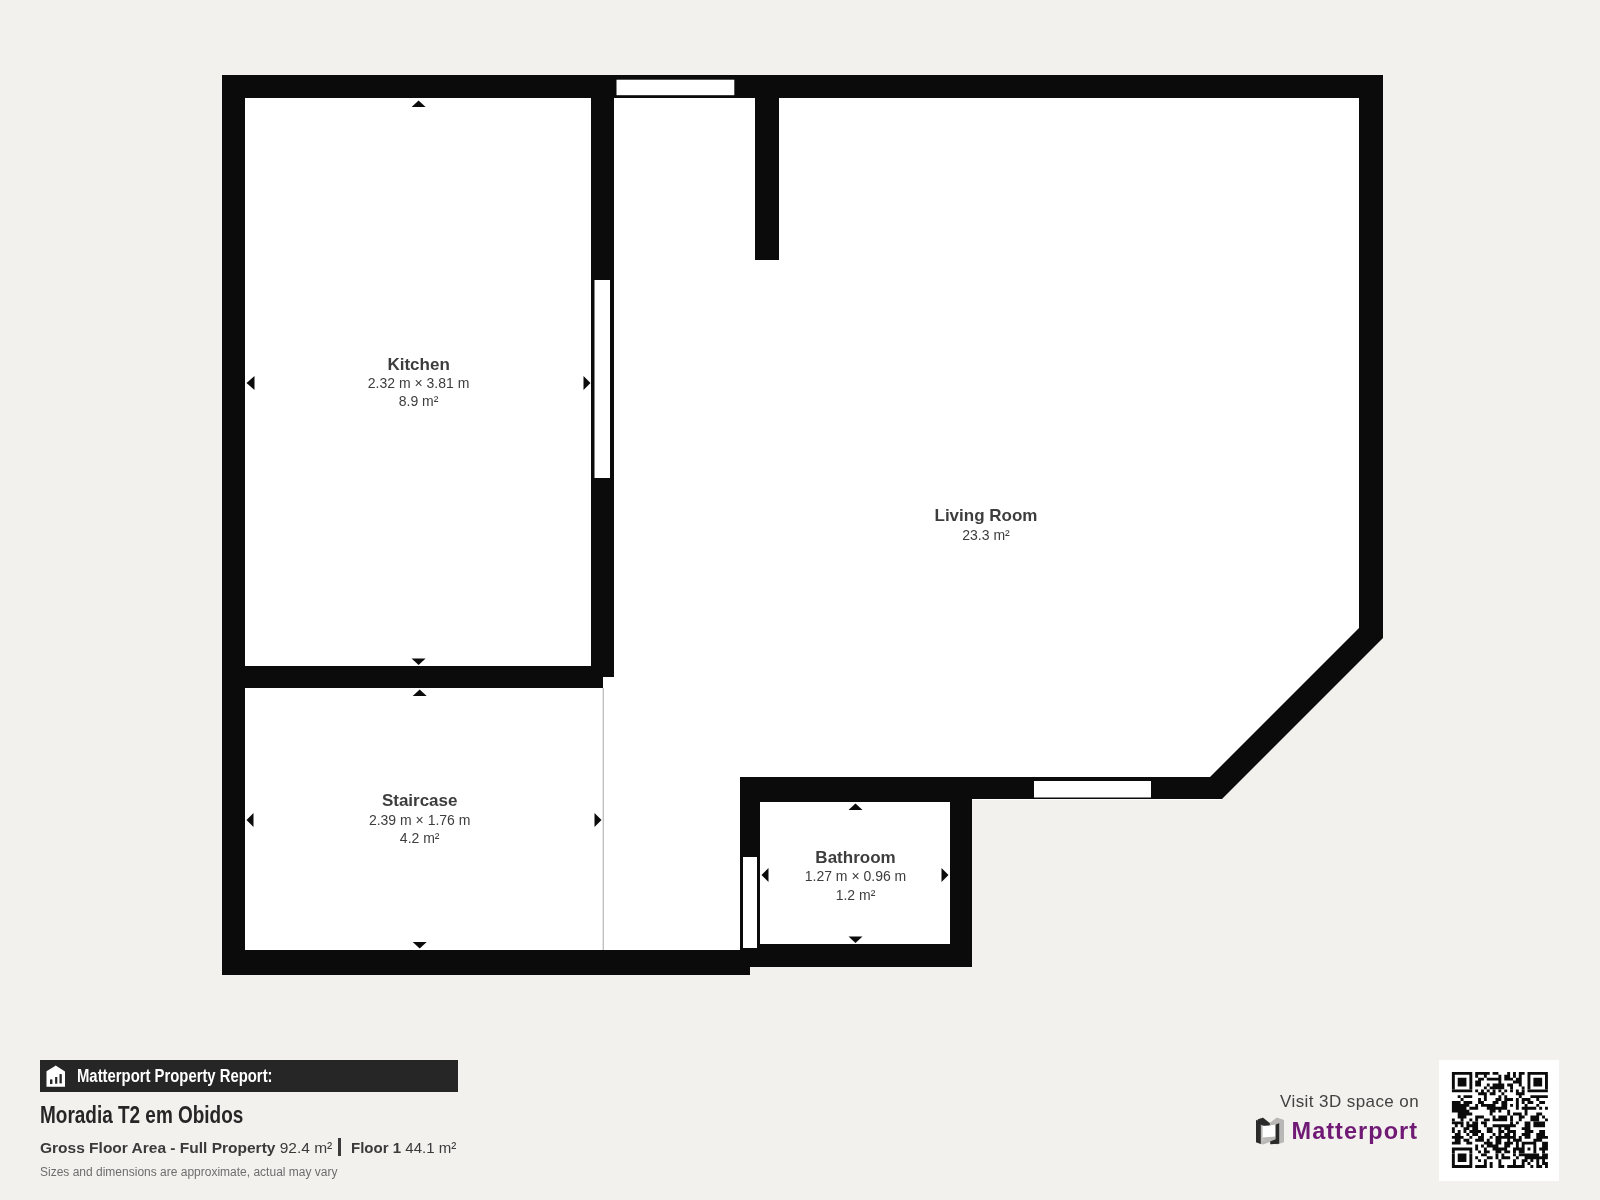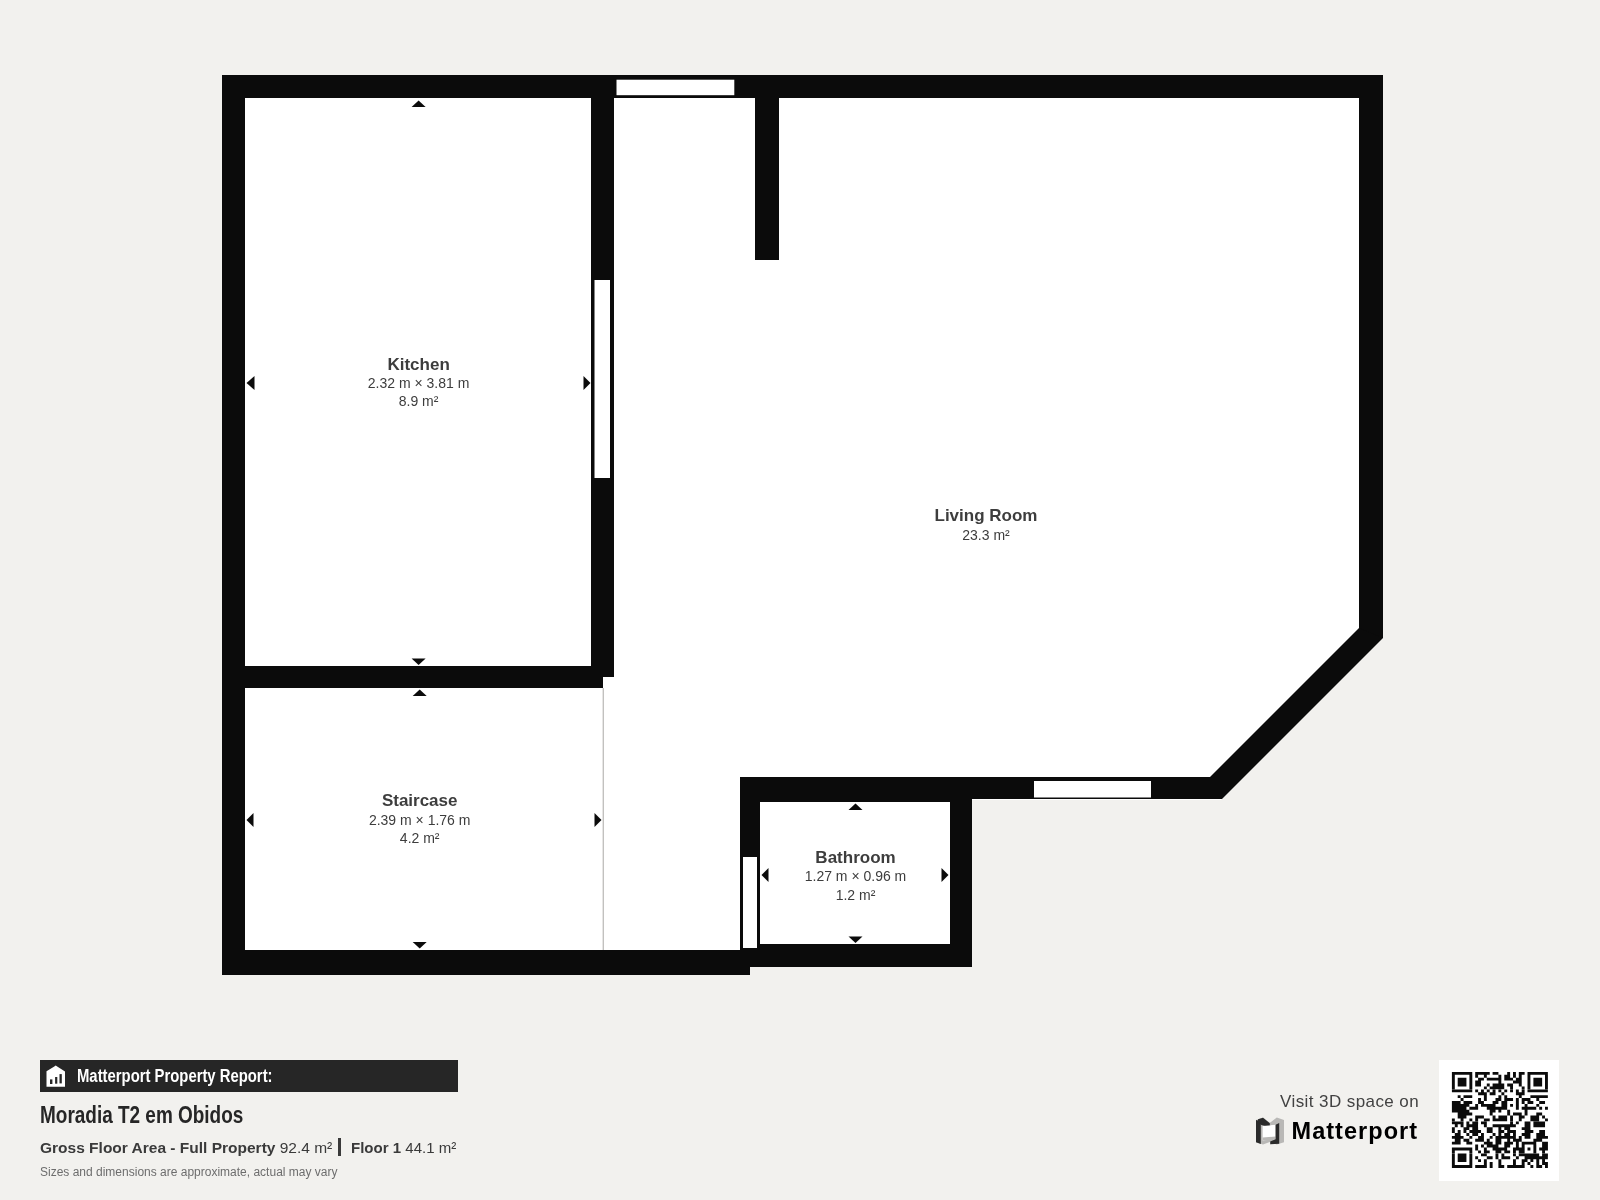--- a/index.html
+++ b/index.html
@@ -116,18 +116,18 @@
 
 <svg class="abs" style="left:1256px;top:1116px" width="28" height="29" viewBox="0 0 28 29">
   <polygon points="0,4 7,1.6 13.8,6.8 20.8,1.6 28,4 28,26.2 20.8,28.6 13.8,26 7,28.6 0,26.2" fill="#b9b8b6"></polygon>
   <polygon points="0,4 4.8,5.3 4.8,28 0,26.2" fill="#2b2b2b"></polygon>
   <polygon points="2,3.3 7,1.8 13.8,7.2 13.8,11.6 4.8,8.8 2,5.8" fill="#2b2b2b"></polygon>
   <polygon points="6.6,10 19.6,8.8 19.6,23.2 6.6,24.6" fill="#ffffff"></polygon>
   <polygon points="6.6,21.6 19.6,20.4 19.6,23.2 13,24.9 6.6,24.2" fill="#b9b8b6"></polygon>
   <polygon points="19.6,8.8 23.2,6.9 23.2,27.7 14.2,28.3 14.2,25.6 19.6,23.2" fill="#2b2b2b"></polygon>
 </svg>
 
-<div class="abs" style="left:1291.5px;top:1117.5px;color:#000000;font-size:23.5px;font-weight:bold;letter-spacing:1.05px;white-space:nowrap;">Matterport</div>
+<div class="abs" style="left:1291.5px;top:1117.5px;color:#701a75;font-size:23.5px;font-weight:bold;letter-spacing:1.05px;white-space:nowrap;">Matterport</div>
 
 <svg class="abs" style="left:1439px;top:1060px" width="120" height="121" viewBox="0 0 120 121">
   <rect x="0" y="0" width="120" height="121" fill="#ffffff"></rect>
   <path d="M12.9 11.9h20.36v2.909h-20.36zM36.2 11.9h14.54v2.909h-14.54zM53.6 11.9h5.82v2.909h-5.82zM68.2 11.9h2.91v2.909h-2.91zM74.0 11.9h2.91v2.909h-2.91zM79.8 11.9h5.82v2.909h-5.82zM88.5 11.9h20.36v2.909h-20.36zM12.9 14.8h2.91v2.909h-2.91zM30.4 14.8h2.91v2.909h-2.91zM36.2 14.8h2.91v2.909h-2.91zM44.9 14.8h2.91v2.909h-2.91zM59.4 14.8h2.91v2.909h-2.91zM65.3 14.8h5.82v2.909h-5.82zM74.0 14.8h2.91v2.909h-2.91zM79.8 14.8h2.91v2.909h-2.91zM88.5 14.8h2.91v2.909h-2.91zM106.0 14.8h2.91v2.909h-2.91zM12.9 17.7h2.91v2.909h-2.91zM18.7 17.7h8.73v2.909h-8.73zM30.4 17.7h2.91v2.909h-2.91zM39.1 17.7h5.82v2.909h-5.82zM47.8 17.7h14.54v2.909h-14.54zM65.3 17.7h8.73v2.909h-8.73zM76.9 17.7h5.82v2.909h-5.82zM88.5 17.7h2.91v2.909h-2.91zM94.4 17.7h8.73v2.909h-8.73zM106.0 17.7h2.91v2.909h-2.91zM12.9 20.6h2.91v2.909h-2.91zM18.7 20.6h8.73v2.909h-8.73zM30.4 20.6h2.91v2.909h-2.91zM36.2 20.6h5.82v2.909h-5.82zM59.4 20.6h2.91v2.909h-2.91zM74.0 20.6h8.73v2.909h-8.73zM88.5 20.6h2.91v2.909h-2.91zM94.4 20.6h8.73v2.909h-8.73zM106.0 20.6h2.91v2.909h-2.91zM12.9 23.5h2.91v2.909h-2.91zM18.7 23.5h8.73v2.909h-8.73zM30.4 23.5h2.91v2.909h-2.91zM36.2 23.5h5.82v2.909h-5.82zM47.8 23.5h2.91v2.909h-2.91zM53.6 23.5h11.64v2.909h-11.64zM68.2 23.5h5.82v2.909h-5.82zM79.8 23.5h2.91v2.909h-2.91zM88.5 23.5h2.91v2.909h-2.91zM94.4 23.5h8.73v2.909h-8.73zM106.0 23.5h2.91v2.909h-2.91zM12.9 26.4h2.91v2.909h-2.91zM30.4 26.4h2.91v2.909h-2.91zM44.9 26.4h2.91v2.909h-2.91zM50.7 26.4h14.54v2.909h-14.54zM71.1 26.4h2.91v2.909h-2.91zM82.7 26.4h2.91v2.909h-2.91zM88.5 26.4h2.91v2.909h-2.91zM106.0 26.4h2.91v2.909h-2.91zM12.9 29.4h20.36v2.909h-20.36zM36.2 29.4h2.91v2.909h-2.91zM42.0 29.4h2.91v2.909h-2.91zM47.8 29.4h2.91v2.909h-2.91zM53.6 29.4h2.91v2.909h-2.91zM59.4 29.4h2.91v2.909h-2.91zM65.3 29.4h2.91v2.909h-2.91zM71.1 29.4h2.91v2.909h-2.91zM76.9 29.4h2.91v2.909h-2.91zM82.7 29.4h2.91v2.909h-2.91zM88.5 29.4h20.36v2.909h-20.36zM39.1 32.3h8.73v2.909h-8.73zM50.7 32.3h5.82v2.909h-5.82zM62.4 32.3h2.91v2.909h-2.91zM76.9 32.3h8.73v2.909h-8.73zM18.7 35.2h2.91v2.909h-2.91zM24.5 35.2h8.73v2.909h-8.73zM44.9 35.2h2.91v2.909h-2.91zM59.4 35.2h2.91v2.909h-2.91zM65.3 35.2h2.91v2.909h-2.91zM79.8 35.2h2.91v2.909h-2.91zM91.4 35.2h17.45v2.909h-17.45zM21.6 38.1h2.91v2.909h-2.91zM39.1 38.1h2.91v2.909h-2.91zM44.9 38.1h2.91v2.909h-2.91zM56.5 38.1h5.82v2.909h-5.82zM65.3 38.1h8.73v2.909h-8.73zM76.9 38.1h2.91v2.909h-2.91zM82.7 38.1h8.73v2.909h-8.73zM97.3 38.1h2.91v2.909h-2.91zM12.9 41.0h8.73v2.909h-8.73zM24.5 41.0h8.73v2.909h-8.73zM39.1 41.0h5.82v2.909h-5.82zM53.6 41.0h5.82v2.909h-5.82zM62.4 41.0h5.82v2.909h-5.82zM76.9 41.0h2.91v2.909h-2.91zM82.7 41.0h2.91v2.909h-2.91zM88.5 41.0h5.82v2.909h-5.82zM100.2 41.0h5.82v2.909h-5.82zM12.9 43.9h17.45v2.909h-17.45zM36.2 43.9h2.91v2.909h-2.91zM42.0 43.9h14.54v2.909h-14.54zM62.4 43.9h5.82v2.909h-5.82zM71.1 43.9h2.91v2.909h-2.91zM76.9 43.9h2.91v2.909h-2.91zM85.6 43.9h2.91v2.909h-2.91zM97.3 43.9h2.91v2.909h-2.91zM12.9 46.8h14.54v2.909h-14.54zM30.4 46.8h8.73v2.909h-8.73zM47.8 46.8h20.36v2.909h-20.36zM76.9 46.8h2.91v2.909h-2.91zM82.7 46.8h14.54v2.909h-14.54zM100.2 46.8h2.91v2.909h-2.91zM106.0 46.8h2.91v2.909h-2.91zM12.9 49.7h17.45v2.909h-17.45zM50.7 49.7h5.82v2.909h-5.82zM59.4 49.7h2.91v2.909h-2.91zM68.2 49.7h2.91v2.909h-2.91zM85.6 49.7h2.91v2.909h-2.91zM18.7 52.6h14.54v2.909h-14.54zM50.7 52.6h2.91v2.909h-2.91zM68.2 52.6h2.91v2.909h-2.91zM74.0 52.6h8.73v2.909h-8.73zM85.6 52.6h2.91v2.909h-2.91zM97.3 52.6h5.82v2.909h-5.82zM18.7 55.5h8.73v2.909h-8.73zM36.2 55.5h8.73v2.909h-8.73zM53.6 55.5h2.91v2.909h-2.91zM59.4 55.5h8.73v2.909h-8.73zM71.1 55.5h2.91v2.909h-2.91zM79.8 55.5h5.82v2.909h-5.82zM91.4 55.5h8.73v2.909h-8.73zM103.1 55.5h2.91v2.909h-2.91zM12.9 58.4h2.91v2.909h-2.91zM21.6 58.4h2.91v2.909h-2.91zM30.4 58.4h2.91v2.909h-2.91zM36.2 58.4h2.91v2.909h-2.91zM44.9 58.4h5.82v2.909h-5.82zM53.6 58.4h14.54v2.909h-14.54zM71.1 58.4h2.91v2.909h-2.91zM79.8 58.4h2.91v2.909h-2.91zM91.4 58.4h8.73v2.909h-8.73zM106.0 58.4h2.91v2.909h-2.91zM12.9 61.4h11.64v2.909h-11.64zM27.4 61.4h2.91v2.909h-2.91zM33.3 61.4h5.82v2.909h-5.82zM42.0 61.4h5.82v2.909h-5.82zM71.1 61.4h2.91v2.909h-2.91zM76.9 61.4h2.91v2.909h-2.91zM85.6 61.4h5.82v2.909h-5.82zM94.4 61.4h11.64v2.909h-11.64zM15.8 64.3h2.91v2.909h-2.91zM21.6 64.3h2.91v2.909h-2.91zM27.4 64.3h11.64v2.909h-11.64zM44.9 64.3h2.91v2.909h-2.91zM53.6 64.3h23.27v2.909h-23.27zM85.6 64.3h5.82v2.909h-5.82zM94.4 64.3h11.64v2.909h-11.64zM12.9 67.2h2.91v2.909h-2.91zM24.5 67.2h5.82v2.909h-5.82zM33.3 67.2h5.82v2.909h-5.82zM47.8 67.2h5.82v2.909h-5.82zM59.4 67.2h2.91v2.909h-2.91zM65.3 67.2h5.82v2.909h-5.82zM82.7 67.2h8.73v2.909h-8.73zM12.9 70.1h2.91v2.909h-2.91zM18.7 70.1h2.91v2.909h-2.91zM24.5 70.1h2.91v2.909h-2.91zM30.4 70.1h11.64v2.909h-11.64zM47.8 70.1h5.82v2.909h-5.82zM59.4 70.1h5.82v2.909h-5.82zM68.2 70.1h8.73v2.909h-8.73zM85.6 70.1h8.73v2.909h-8.73zM100.2 70.1h5.82v2.909h-5.82zM15.8 73.0h5.82v2.909h-5.82zM27.4 73.0h2.91v2.909h-2.91zM33.3 73.0h5.82v2.909h-5.82zM42.0 73.0h2.91v2.909h-2.91zM53.6 73.0h2.91v2.909h-2.91zM59.4 73.0h2.91v2.909h-2.91zM65.3 73.0h5.82v2.909h-5.82zM74.0 73.0h2.91v2.909h-2.91zM82.7 73.0h8.73v2.909h-8.73zM97.3 73.0h8.73v2.909h-8.73zM12.9 75.9h11.64v2.909h-11.64zM30.4 75.9h2.91v2.909h-2.91zM39.1 75.9h5.82v2.909h-5.82zM50.7 75.9h2.91v2.909h-2.91zM56.5 75.9h20.36v2.909h-20.36zM79.8 75.9h2.91v2.909h-2.91zM85.6 75.9h5.82v2.909h-5.82zM97.3 75.9h11.64v2.909h-11.64zM15.8 78.8h5.82v2.909h-5.82zM24.5 78.8h5.82v2.909h-5.82zM36.2 78.8h8.73v2.909h-8.73zM47.8 78.8h2.91v2.909h-2.91zM56.5 78.8h5.82v2.909h-5.82zM68.2 78.8h2.91v2.909h-2.91zM74.0 78.8h8.73v2.909h-8.73zM94.4 78.8h8.73v2.909h-8.73zM12.9 81.7h8.73v2.909h-8.73zM27.4 81.7h5.82v2.909h-5.82zM44.9 81.7h8.73v2.909h-8.73zM56.5 81.7h5.82v2.909h-5.82zM65.3 81.7h8.73v2.909h-8.73zM76.9 81.7h2.91v2.909h-2.91zM82.7 81.7h14.54v2.909h-14.54zM103.1 81.7h5.82v2.909h-5.82zM36.2 84.6h2.91v2.909h-2.91zM42.0 84.6h2.91v2.909h-2.91zM47.8 84.6h11.64v2.909h-11.64zM65.3 84.6h5.82v2.909h-5.82zM76.9 84.6h2.91v2.909h-2.91zM82.7 84.6h2.91v2.909h-2.91zM94.4 84.6h2.91v2.909h-2.91zM103.1 84.6h5.82v2.909h-5.82zM12.9 87.5h20.36v2.909h-20.36zM36.2 87.5h2.91v2.909h-2.91zM44.9 87.5h2.91v2.909h-2.91zM53.6 87.5h14.54v2.909h-14.54zM74.0 87.5h11.64v2.909h-11.64zM88.5 87.5h2.91v2.909h-2.91zM94.4 87.5h2.91v2.909h-2.91zM100.2 87.5h8.73v2.909h-8.73zM12.9 90.4h2.91v2.909h-2.91zM30.4 90.4h2.91v2.909h-2.91zM39.1 90.4h2.91v2.909h-2.91zM44.9 90.4h5.82v2.909h-5.82zM56.5 90.4h5.82v2.909h-5.82zM65.3 90.4h5.82v2.909h-5.82zM74.0 90.4h2.91v2.909h-2.91zM79.8 90.4h5.82v2.909h-5.82zM94.4 90.4h2.91v2.909h-2.91zM103.1 90.4h2.91v2.909h-2.91zM12.9 93.4h2.91v2.909h-2.91zM18.7 93.4h8.73v2.909h-8.73zM30.4 93.4h2.91v2.909h-2.91zM42.0 93.4h5.82v2.909h-5.82zM56.5 93.4h2.91v2.909h-2.91zM62.4 93.4h2.91v2.909h-2.91zM74.0 93.4h2.91v2.909h-2.91zM79.8 93.4h20.36v2.909h-20.36zM103.1 93.4h5.82v2.909h-5.82zM12.9 96.3h2.91v2.909h-2.91zM18.7 96.3h8.73v2.909h-8.73zM30.4 96.3h2.91v2.909h-2.91zM36.2 96.3h2.91v2.909h-2.91zM47.8 96.3h5.82v2.909h-5.82zM56.5 96.3h2.91v2.909h-2.91zM62.4 96.3h8.73v2.909h-8.73zM76.9 96.3h2.91v2.909h-2.91zM85.6 96.3h23.27v2.909h-23.27zM12.9 99.2h2.91v2.909h-2.91zM18.7 99.2h8.73v2.909h-8.73zM30.4 99.2h2.91v2.909h-2.91zM39.1 99.2h2.91v2.909h-2.91zM44.9 99.2h2.91v2.909h-2.91zM59.4 99.2h2.91v2.909h-2.91zM74.0 99.2h2.91v2.909h-2.91zM82.7 99.2h5.82v2.909h-5.82zM91.4 99.2h2.91v2.909h-2.91zM97.3 99.2h2.91v2.909h-2.91zM103.1 99.2h2.91v2.909h-2.91zM12.9 102.1h2.91v2.909h-2.91zM30.4 102.1h2.91v2.909h-2.91zM44.9 102.1h2.91v2.909h-2.91zM50.7 102.1h2.91v2.909h-2.91zM59.4 102.1h2.91v2.909h-2.91zM74.0 102.1h2.91v2.909h-2.91zM82.7 102.1h2.91v2.909h-2.91zM88.5 102.1h2.91v2.909h-2.91zM97.3 102.1h2.91v2.909h-2.91zM103.1 102.1h5.82v2.909h-5.82zM12.9 105.0h20.36v2.909h-20.36zM36.2 105.0h11.64v2.909h-11.64zM50.7 105.0h2.91v2.909h-2.91zM59.4 105.0h5.82v2.909h-5.82zM68.2 105.0h17.45v2.909h-17.45zM91.4 105.0h2.91v2.909h-2.91zM97.3 105.0h5.82v2.909h-5.82zM106.0 105.0h2.91v2.909h-2.91z" fill="#0b0b0b"></path>
 </svg>
 
 </body></html>

